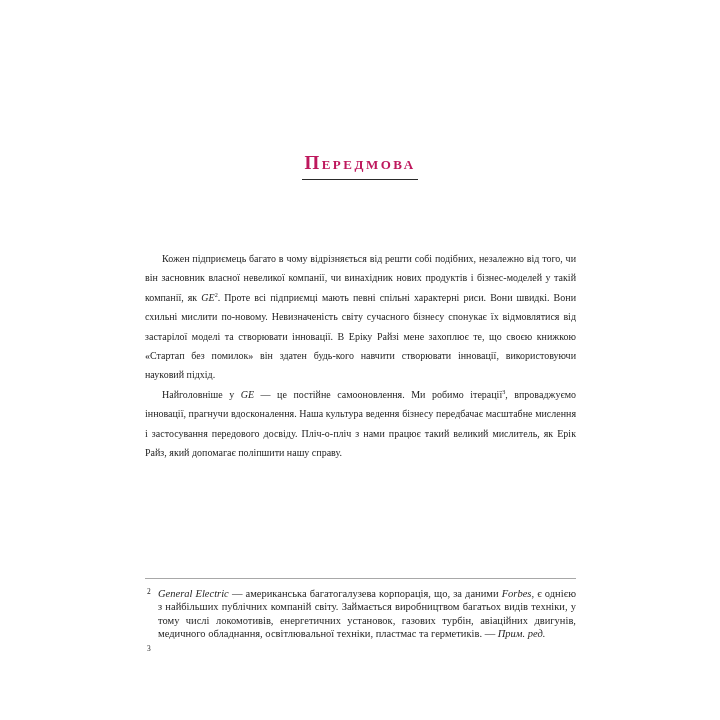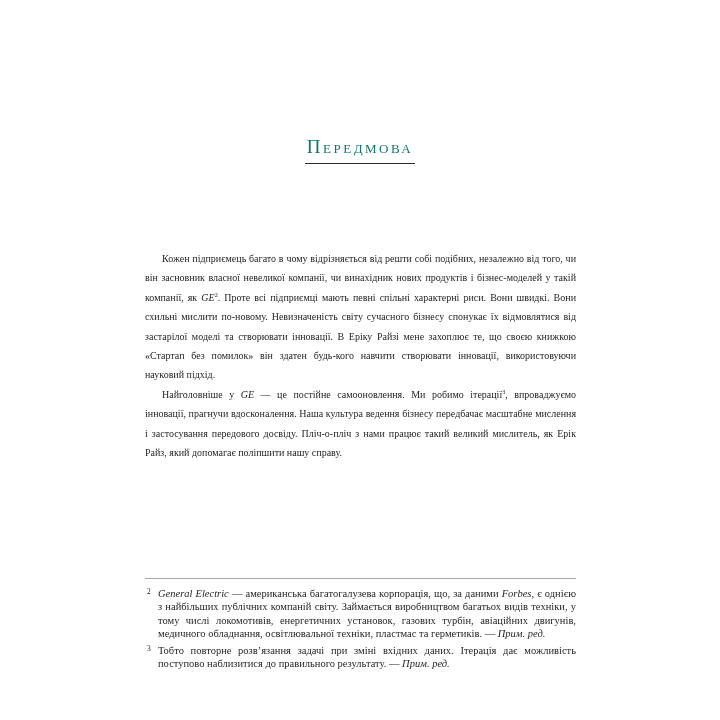--- a/index.html
+++ b/index.html
@@ -18,26 +18,26 @@
   }
   .heading-wrap {
     position: absolute;
     top: 136px;
     left: 0;
     right: 0;
     text-align: center;
   }
   .chapter-heading {
     display: inline-block;
-    margin: 0;
+    margin: 16px;
     font-size: 19px;
-    font-weight: normal;
+    font-weight: bold;
     font-variant: small-caps;
     letter-spacing: 2.5px;
-    color: #0f766e;
+    color: #be185d;
     border-bottom: 1px solid #2a2a2a;
     padding: 0 2px 5px 2px;
   }
   .body-text {
     position: absolute;
     top: 249px;
     left: 145px;
     width: 431px;
     font-size: 10px;
     line-height: 19.4px;
@@ -98,17 +98,16 @@
   <div class="footnotes">
     <hr class="fn-rule">
 
     <div class="footnote">
       <span class="fn-marker">2</span>
       <span class="fn-text"><i>General Electric</i><span> — американська багатогалузева корпорація, що, за даними </span><i>Forbes</i><span>, є однією з найбільших публічних компаній світу. Займається виробництвом багатьох видів техніки, у тому числі локомотивів, енергетичних установок, газових турбін, авіаційних двигунів, медичного обладнання, освітлювальної техніки, пластмас та герметиків. — </span><i>Прим. ред.</i></span>
     </div>
 
     <div class="footnote">
       <span class="fn-marker">3</span>
-      <span class="fn-text"><span>Тобто повторне розв’язання задачі при зміні вхідних даних. Ітерація дає можливість поступово наблизитися до правильного результату. — </span><i>Прим. ред.</i></span>
     </div>
   </div>
 
 </div>
 
 </body></html>

